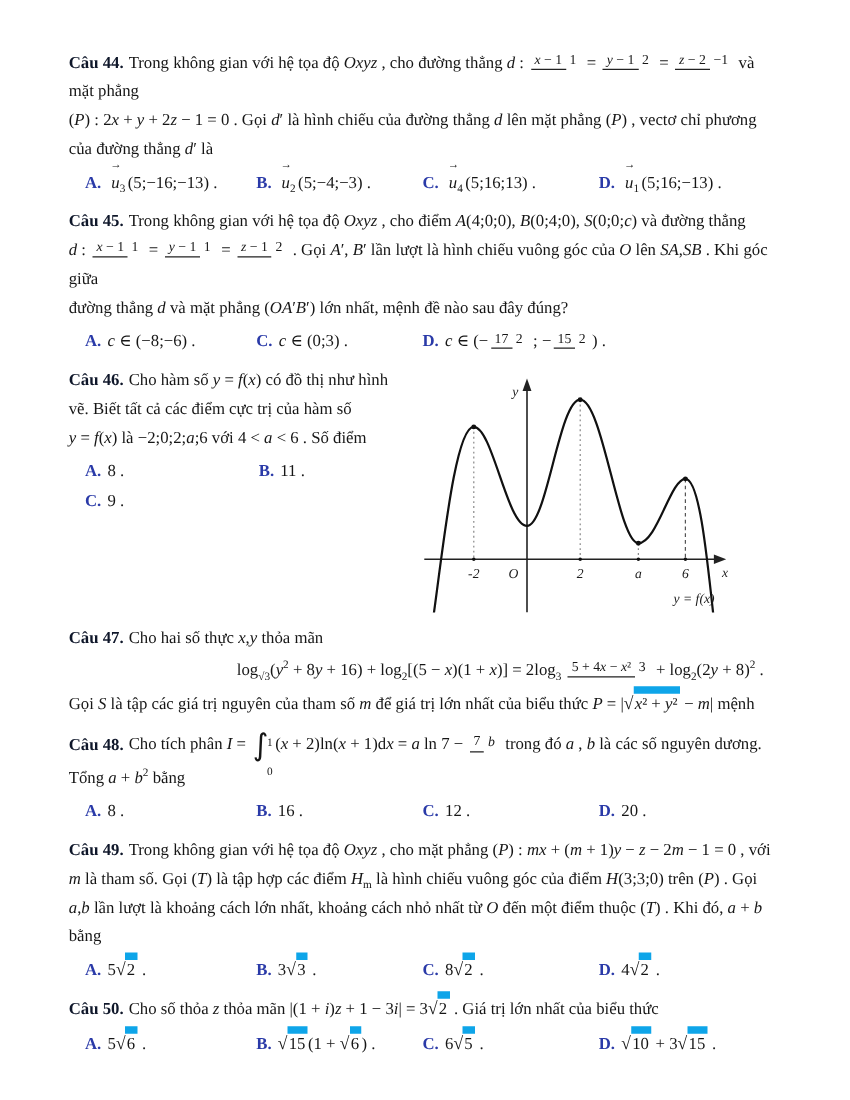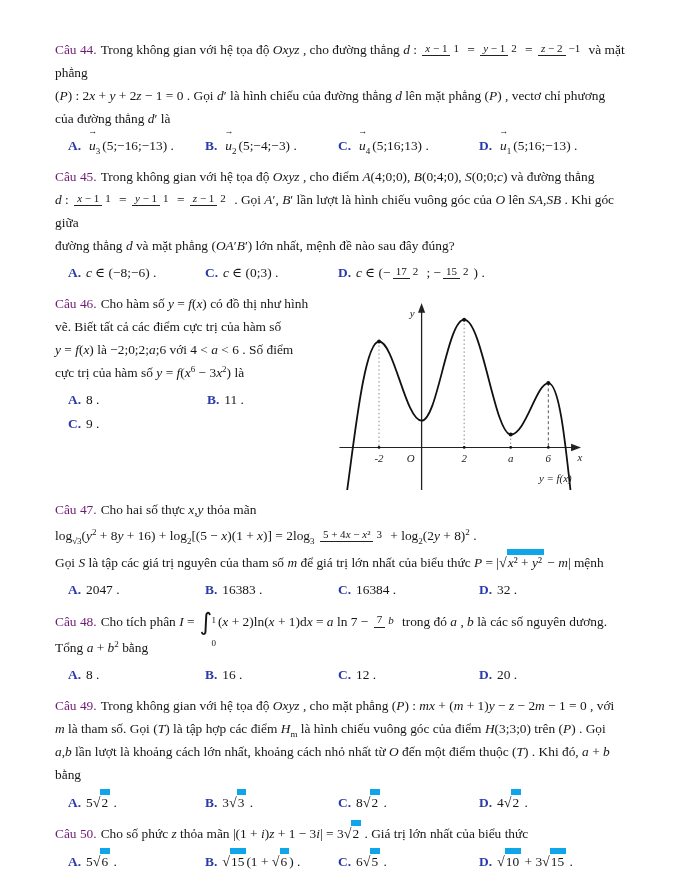--- a/index.html
+++ b/index.html
@@ -1,22 +1,22 @@
 <!DOCTYPE html>
 <html><head>
 <meta charset="utf-8">
 <style>
   html,body{margin:0;padding:0}
   body{width:680px;height:880px;background:#fff;overflow:hidden;
        font-family:"Liberation Serif","DejaVu Serif",serif;font-size:13.4px;color:#161616}
   .page{padding:38px 55px 0 55px;box-sizing:border-box}
   .question{margin-bottom:8px}
   .qline{line-height:23px;min-height:21px}
-  .qline.center{text-align:left;padding-right:14px;line-height:30px}
-  .qlabel{color:#701a75;font-weight:400;padding-right:4px}
+  .qline.center{text-align:right;padding-right:14px;line-height:30px}
+  .qlabel{color:#0f172a;font-weight:700;padding-right:4px}
   i{font-style:italic}
   sup{font-size:9px;line-height:0}
   sub{font-size:9px;line-height:0}
   .answers{margin-top:5px}
   .row4{display:grid;grid-template-columns:137px 133px 141px auto;margin-left:13px}
   .grid2{display:grid;grid-template-columns:139px auto;row-gap:2px;margin-left:13px}
   .ans{line-height:22px;white-space:nowrap}
   .al{color:#2a3aa8;font-weight:700;padding-right:5px}
   .frac{display:inline-flex;flex-direction:row;align-items:center;vertical-align:middle;
         font-size:11px;line-height:1.2;margin:0 2px;transform:translateY(-2px)}
@@ -91,21 +91,20 @@
           </span><span>) .</span></span>
       </div>
   </section>
 
   <section class="question q46">
     <div class="q46left">
       <div class="qlines">
           <div class="qline"><b class="qlabel">Câu 46.</b><span>Cho hàm số </span><span><i>y</i> = <i>f</i>(<i>x</i>)</span><span> có đồ thị như hình</span></div>
           <div class="qline"><span>vẽ. Biết tất cả các điểm cực trị của hàm số</span></div>
           <div class="qline"><span><i>y</i> = <i>f</i>(<i>x</i>)</span><span> là </span><span>−2;0;2;<i>a</i>;6</span><span> với </span><span>4 &lt; <i>a</i> &lt; 6</span><span> . Số điểm</span></div>
-          <div class="qline"><span>cực trị của hàm số </span><span><i>y</i> = <i>f</i>(<i>x</i></span><sup>6</sup><span> − 3<i>x</i></span><sup>2</sup><span>)</span><span> là</span></div>
         </div>
       <div class="answers grid2">
           <span class="ans"><b class="al">A.</b><span>8 .</span></span>
           <span class="ans"><b class="al">B.</b><span>11 .</span></span>
           <span class="ans"><b class="al">C.</b><span>9 .</span></span>
         </div>
     </div>
     <div class="q46right">
       <svg viewBox="0 0 290 200" width="288" height="198">
         <line x1="2" y1="157" x2="240" y2="157" stroke="#222" stroke-width="1.1"></line>
@@ -139,26 +138,20 @@
 
   <section class="question" style="margin-top:-4px">
     <div class="qlines">
         <div class="qline"><b class="qlabel">Câu 47.</b><span>Cho hai số thực </span><span><i>x</i>,<i>y</i></span><span> thỏa mãn</span></div>
         <div class="qline center"><span>log</span><sub>√3</sub><span>(<i>y</i></span><sup>2</sup><span> + 8<i>y</i> + 16) + </span><span>log</span><sub>2</sub><span>[(5 − <i>x</i>)(1 + <i>x</i>)] = 2</span><span>log</span><sub>3</sub><span> </span><span class="frac">
             <span class="fn">5 + 4<i>x</i> − <i>x</i>²</span>
             <span class="fd">3</span>
           </span><span> + </span><span>log</span><sub>2</sub><span>(2<i>y</i> + 8)</span><sup>2</sup><span> .</span></div>
         <div class="qline"><span>Gọi </span><span><i>S</i></span><span> là tập các giá trị nguyên của tham số </span><span><i>m</i></span><span> để giá trị lớn nhất của biểu thức </span><span><i>P</i></span><span> = |</span><span class="sq"><span class="rr">√</span><span class="rc"><i>x</i>² + <i>y</i>²</span></span><span> − <i>m</i></span><span>| mệnh</span></div>
       </div>
-    <div class="answers row4">
-        <span class="ans"><b class="al">A.</b><span>2047 .</span></span>
-        <span class="ans"><b class="al">B.</b><span>16383 .</span></span>
-        <span class="ans"><b class="al">C.</b><span>16384 .</span></span>
-        <span class="ans"><b class="al">D.</b><span>32 .</span></span>
-      </div>
   </section>
 
   <section class="question">
     <div class="qlines">
         <div class="qline"><b class="qlabel">Câu 48.</b><span>Cho tích phân </span><span><i>I</i></span><span> = </span><span class="ig">
             <span class="is">∫</span>
             <span class="il">
               <span>1</span>
               <span>0</span>
             </span>
@@ -185,21 +178,21 @@
     <div class="answers row4">
         <span class="ans"><b class="al">A.</b><span>5</span><span class="sq"><span class="rr">√</span><span class="rc">2</span></span><span> .</span></span>
         <span class="ans"><b class="al">B.</b><span>3</span><span class="sq"><span class="rr">√</span><span class="rc">3</span></span><span> .</span></span>
         <span class="ans"><b class="al">C.</b><span>8</span><span class="sq"><span class="rr">√</span><span class="rc">2</span></span><span> .</span></span>
         <span class="ans"><b class="al">D.</b><span>4</span><span class="sq"><span class="rr">√</span><span class="rc">2</span></span><span> .</span></span>
       </div>
   </section>
 
   <section class="question">
     <div class="qlines">
-        <div class="qline"><b class="qlabel">Câu 50.</b><span>Cho số phức </span><span><i>z</i></span><span> thỏa mãn </span><span>|</span><span>(1 + <i>i</i>)<i>z</i> + 1 − 3<i>i</i></span><span>| = 3</span><span class="sq"><span class="rr">√</span><span class="rc">2</span></span><span> . Giá trị lớn nhất của biểu thức</span></div>
+        <div class="qline"><b class="qlabel">Câu 50.</b><span>Cho số thỏa </span><span><i>z</i></span><span> thỏa mãn </span><span>|</span><span>(1 + <i>i</i>)<i>z</i> + 1 − 3<i>i</i></span><span>| = 3</span><span class="sq"><span class="rr">√</span><span class="rc">2</span></span><span> . Giá trị lớn nhất của biểu thức</span></div>
       </div>
     <div class="answers row4">
         <span class="ans"><b class="al">A.</b><span>5</span><span class="sq"><span class="rr">√</span><span class="rc">6</span></span><span> .</span></span>
         <span class="ans"><b class="al">B.</b><span class="sq"><span class="rr">√</span><span class="rc">15</span></span><span>(1 + </span><span class="sq"><span class="rr">√</span><span class="rc">6</span></span><span>) .</span></span>
         <span class="ans"><b class="al">C.</b><span>6</span><span class="sq"><span class="rr">√</span><span class="rc">5</span></span><span> .</span></span>
         <span class="ans"><b class="al">D.</b><span class="sq"><span class="rr">√</span><span class="rc">10</span></span><span> + 3</span><span class="sq"><span class="rr">√</span><span class="rc">15</span></span><span> .</span></span>
       </div>
   </section>
 
 </div>

